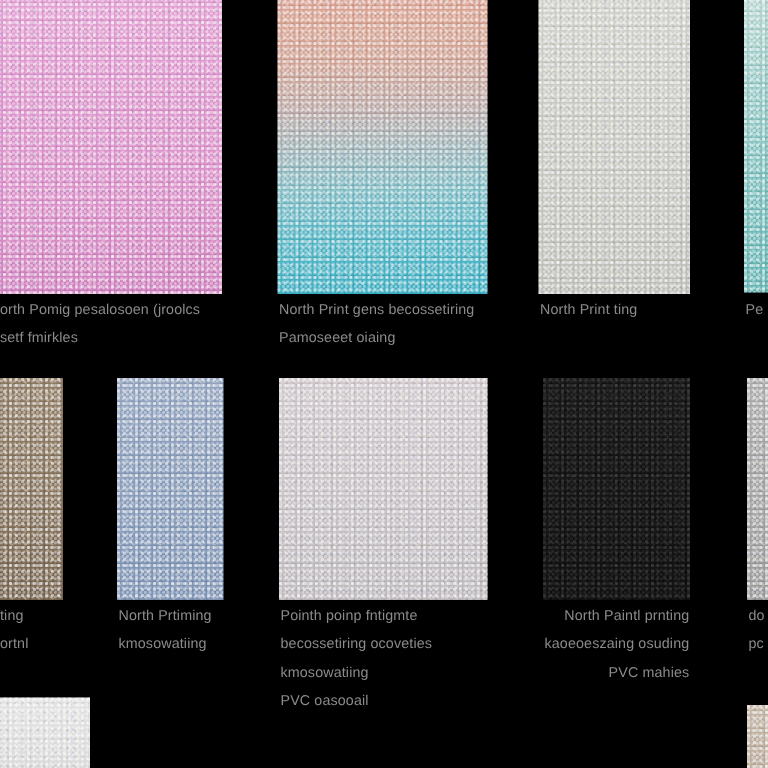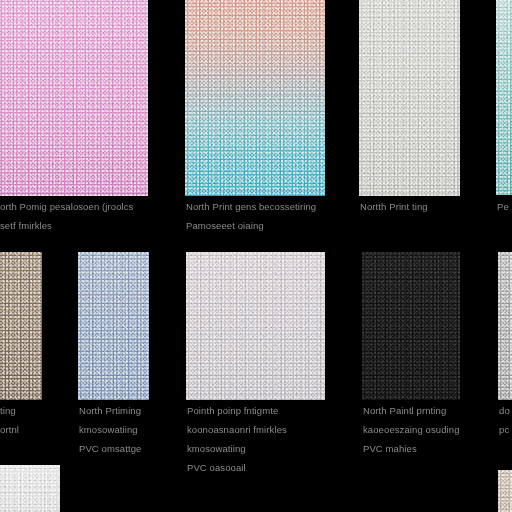--- a/index.html
+++ b/index.html
@@ -158,21 +158,21 @@
         <span class="line">North Print gens becossetiring</span>
         <span class="line">Pamoseeet oiaing</span>
       </div>
     </div>
     <div class="result-card" style="left: 0px; top: 0px; width: 512px; height: 512px; pointer-events: none;">
       <div class="thumb fill-silver" style="left: 359px; top: -10px; width: 101px; height: 206px; pointer-events: auto;">
         <div class="speckle"></div>
         <div class="speckle2"></div>
       </div>
       <div class="caption" style="left: 360px; top: 197px; color: rgb(139, 139, 141); pointer-events: auto;">
-        <span class="line">Nortth Print ting</span>
+        <span class="line">North Print ting</span>
       </div>
     </div>
     <div class="result-card" style="left: 0px; top: 0px; width: 512px; height: 512px; pointer-events: none;">
       <div class="thumb fill-teal" style="left: 496px; top: -8px; width: 40px; height: 203px; pointer-events: auto;">
         <div class="speckle"></div>
         <div class="speckle2"></div>
       </div>
       <div class="caption" style="left: 497px; top: 197px; color: rgb(139, 139, 141); pointer-events: auto;">
         <span class="line">Pe</span>
       </div>
@@ -188,41 +188,40 @@
       </div>
     </div>
     <div class="result-card" style="left: 0px; top: 0px; width: 436px; height: 512px; pointer-events: none;">
       <div class="thumb fill-blue" style="left: 78px; top: 252px; width: 71px; height: 148px; pointer-events: auto;">
         <div class="speckle"></div>
         <div class="speckle2"></div>
       </div>
       <div class="caption" style="left: 79px; top: 401px; color: rgb(139, 139, 141); pointer-events: auto;">
         <span class="line">North Prtiming</span>
         <span class="line">kmosowatiing</span>
-        <span class="line">PVC omsattge</span>
       </div>
     </div>
     <div class="result-card" style="left: 0px; top: 0px; width: 420px; height: 512px; pointer-events: none;">
       <div class="thumb fill-mauve" style="left: 186px; top: 252px; width: 139px; height: 148px; pointer-events: auto;">
         <div class="speckle"></div>
         <div class="speckle2"></div>
       </div>
       <div class="caption" style="left: 187px; top: 401px; color: rgb(139, 139, 141); pointer-events: auto;">
         <span class="line">Pointh poinp fntigmte</span>
-        <span class="line">koonoasnaonri fmirkles</span>
+        <span class="line">becossetiring ocoveties</span>
         <span class="line">kmosowatiing</span>
         <span class="line">PVC oasooail</span>
       </div>
     </div>
     <div class="result-card" style="left: 0px; top: 0px; width: 512px; height: 512px; pointer-events: none;">
       <div class="thumb fill-black dark" style="left: 362px; top: 252px; width: 98px; height: 148px; pointer-events: auto;">
         <div class="speckle"></div>
         <div class="speckle2"></div>
       </div>
-      <div class="caption" style="left: 363px; top: 401px; color: rgb(139, 139, 141); pointer-events: auto;">
+      <div class="caption" style="left: 363px; top: 401px; color: rgb(139, 139, 141); pointer-events: auto; text-align: right;">
         <span class="line">North Paintl prnting</span>
         <span class="line">kaoeoeszaing osuding</span>
         <span class="line">PVC mahies</span>
       </div>
     </div>
     <div class="result-card" style="left: 0px; top: 0px; width: 512px; height: 512px; pointer-events: none;">
       <div class="thumb fill-gray" style="left: 498px; top: 252px; width: 40px; height: 148px; pointer-events: auto;">
         <div class="speckle"></div>
         <div class="speckle2"></div>
       </div>

